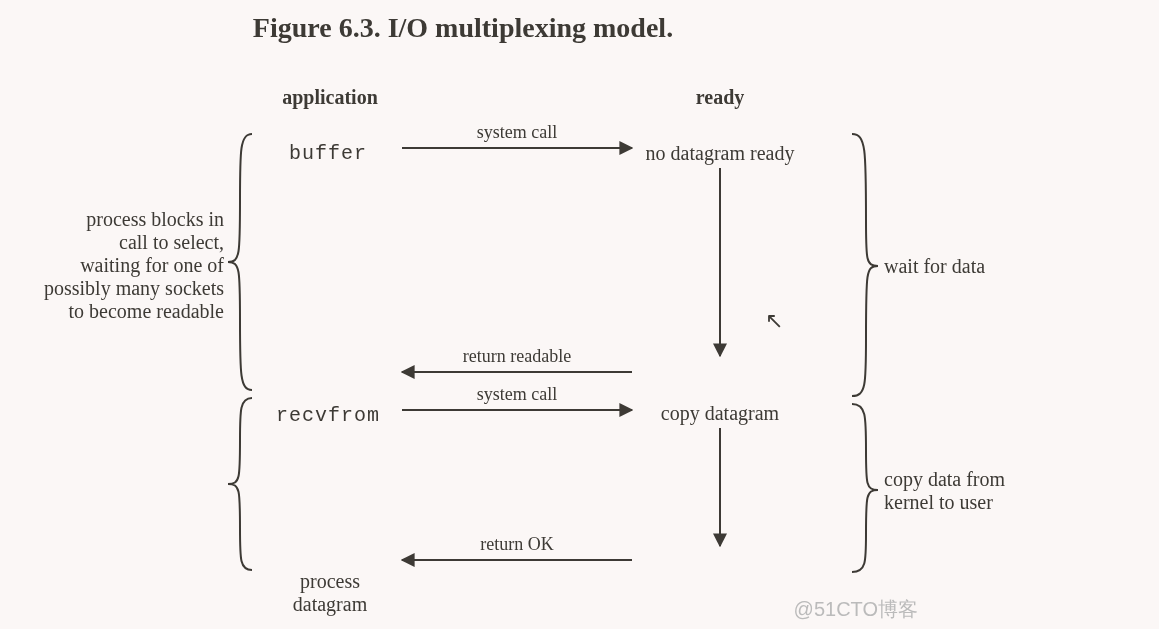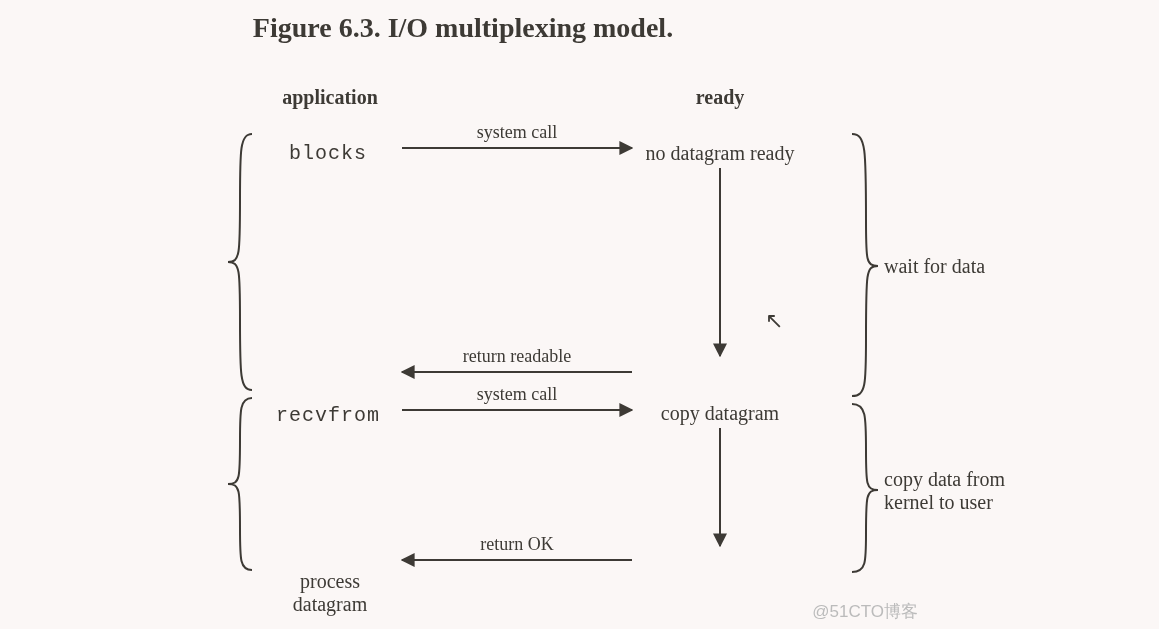--- a/index.html
+++ b/index.html
@@ -7,35 +7,40 @@
   .stage{position:relative;width:926px;height:629px;}
   .title{position:absolute;left:0;right:0;top:12px;text-align:center;font-weight:700;
     font-size:28px;}
   .txt{position:absolute;font-size:20px;line-height:1.15;}
   .bold{font-weight:700;}
   .mono{font-family:"Courier New",Courier,monospace;letter-spacing:1px;}
   .center{text-align:center;}
   .right{text-align:right;}
   .arrow-lbl{font-size:18px;}
   svg{position:absolute;left:0;top:0;}
-  .watermark{position:absolute;right:8px;bottom:6px;color:#bbb;font-size:17px;
+  .watermark{position:absolute;right:8px;bottom:6px;color:#bbb;font-size:20px;
     font-family:Arial,Helvetica,sans-serif;}
 </style>
 </head>
 <body>
 <div class="stage">
 
 <div class="title">Figure 6.3. I/O multiplexing model.</div>
 
 <div class="txt bold center" style="left:230px;top:86px;width:200px">application</div>
 <div class="txt bold center" style="left:620px;top:86px;width:200px">ready</div>
 
-<div class="txt mono center" style="left:263px;top:142px;width:130px">blocks</div>
+<div class="txt mono center" style="left:263px;top:142px;width:130px">buffer</div>
 <div class="txt mono center" style="left:263px;top:404px;width:130px">recvfrom</div>
 
+<div class="txt right" style="left:20px;top:208px;width:204px;white-space:pre-line">process blocks in
+call to select,
+waiting for one of
+possibly many sockets
+to become readable</div>
 
 <div class="txt" style="left:884px;top:255px;width:200px">wait for data</div>
 <div class="txt" style="left:884px;top:468px;width:200px;white-space:pre-line">copy data from
 kernel to user</div>
 
 <div class="txt arrow-lbl center" style="left:402px;top:122px;width:230px">system call</div>
 <div class="txt arrow-lbl center" style="left:402px;top:346px;width:230px">return readable</div>
 <div class="txt arrow-lbl center" style="left:402px;top:384px;width:230px">system call</div>
 <div class="txt arrow-lbl center" style="left:402px;top:534px;width:230px">return OK</div>
 

